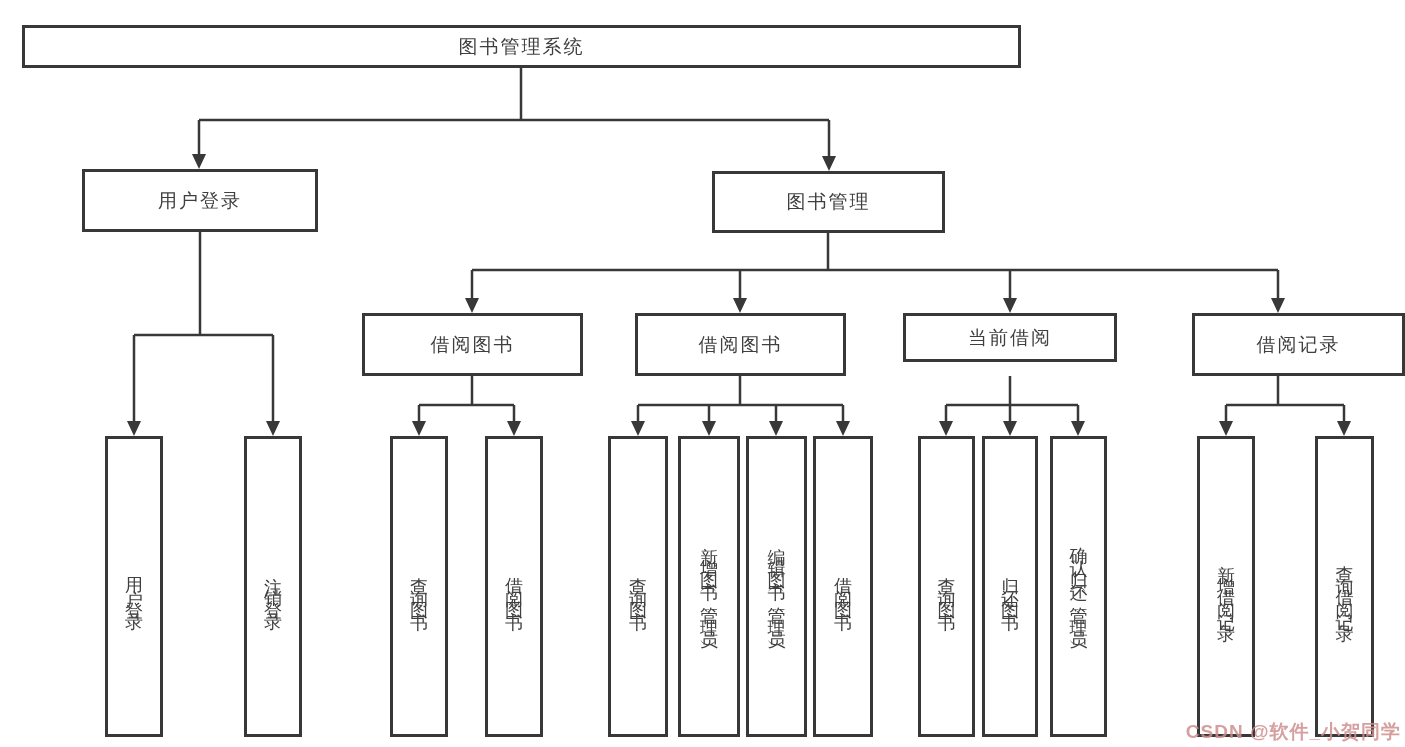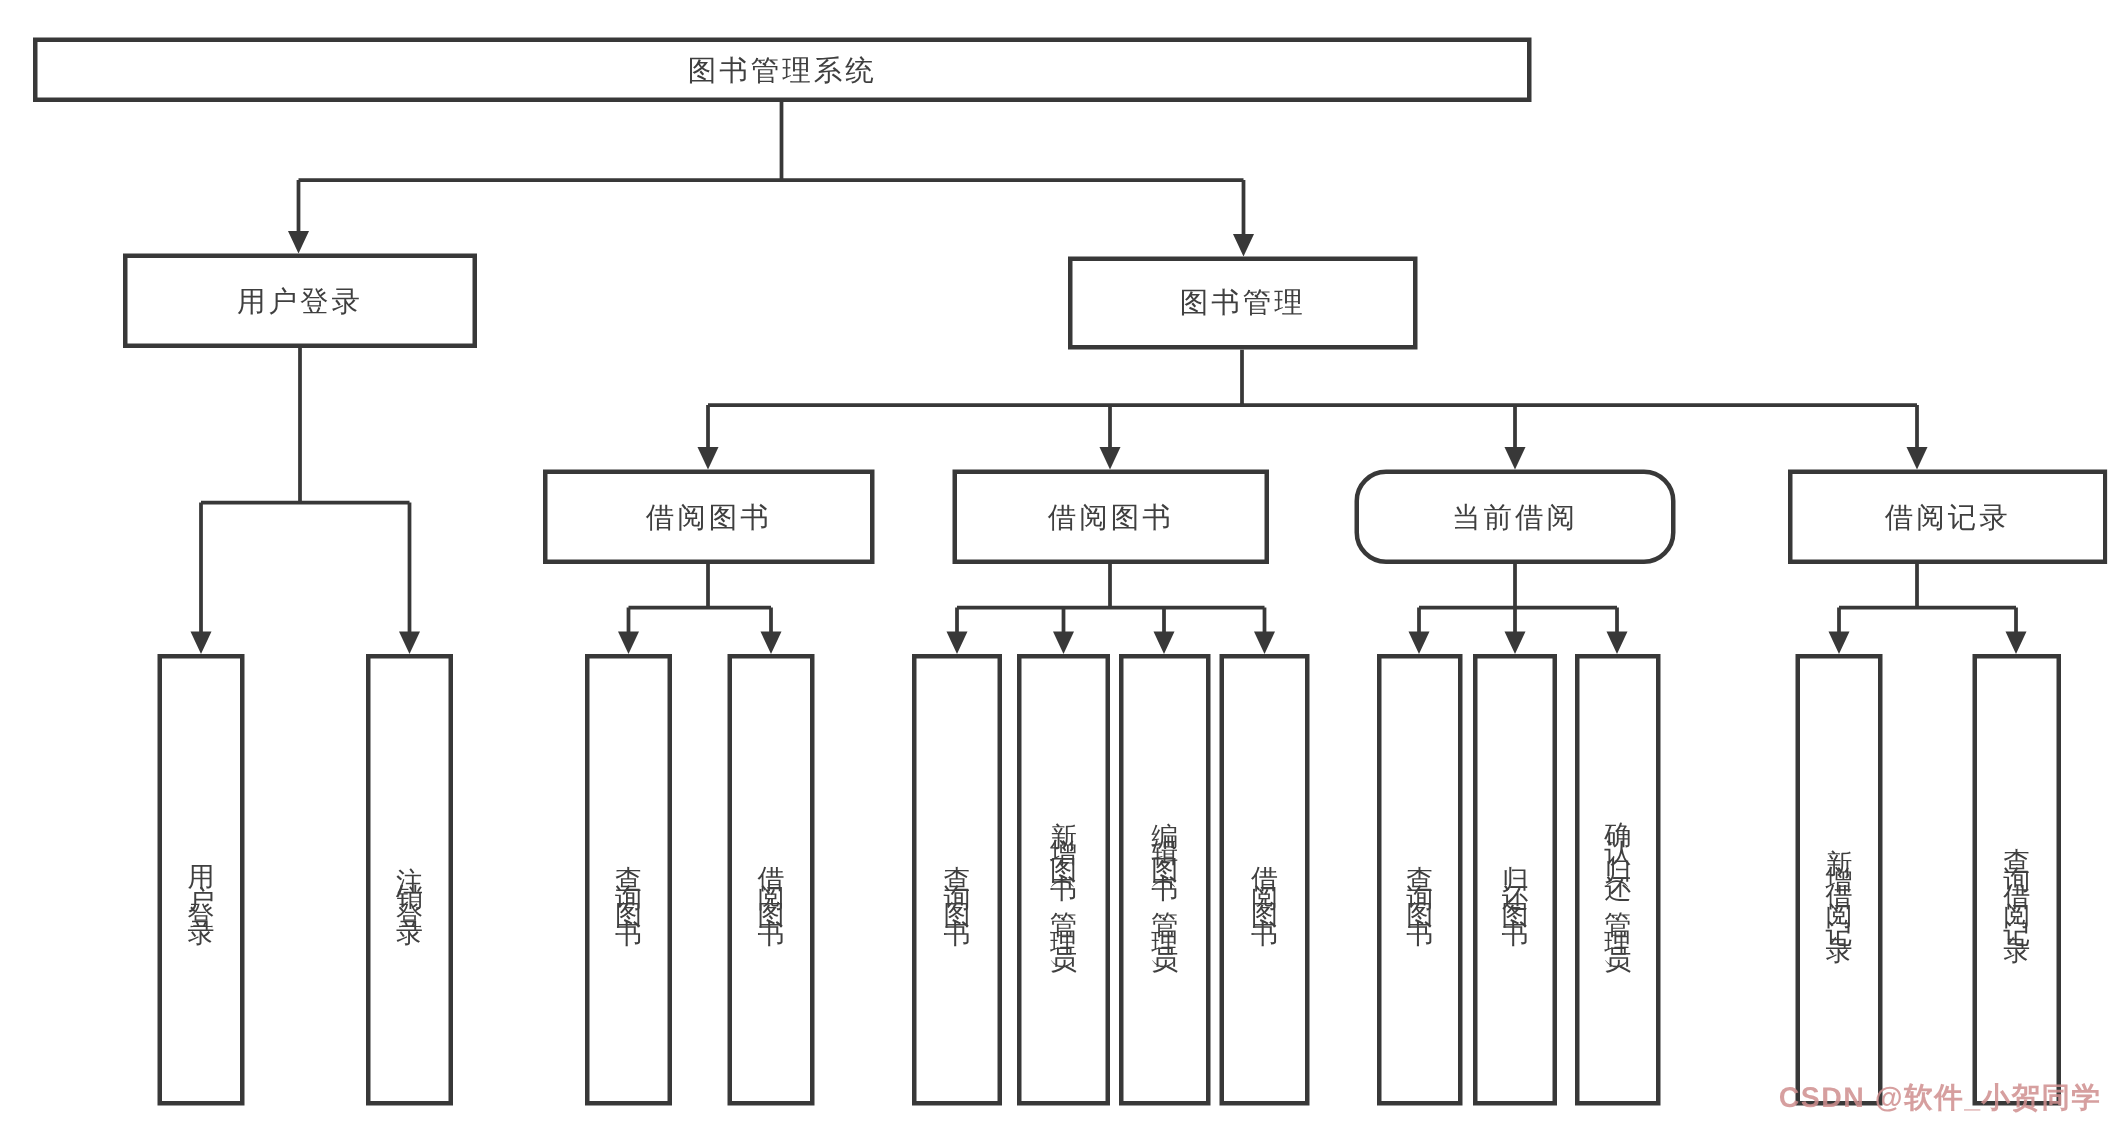--- a/index.html
+++ b/index.html
@@ -115,21 +115,21 @@
   <div class="hnode" style="left:712px; top:171px; width:233px; height:62px;">
     <span>图书管理</span>
   </div>
 
   <div class="hnode" style="left:362px; top:313px; width:221px; height:63px;">
     <span>借阅图书</span>
   </div>
   <div class="hnode" style="left:635px; top:313px; width:211px; height:63px;">
     <span>借阅图书</span>
   </div>
-  <div class="hnode" style="left:903px; top:313px; width:214px; height:63px;border-radius:21px;">
+  <div class="hnode" style="left:903px; top:313px; width:214px; height:49px;">
     <span>当前借阅</span>
   </div>
   <div class="hnode" style="left:1172px; top:313px; width:213px; height:63px;margin-left:20px;">
     <span>借阅记录</span>
   </div>
 
   <div class="vnode" style="left:105px; width:58px;">
     <span>用户登录</span>
   </div>
   <div class="vnode" style="left:244px; width:58px;">

